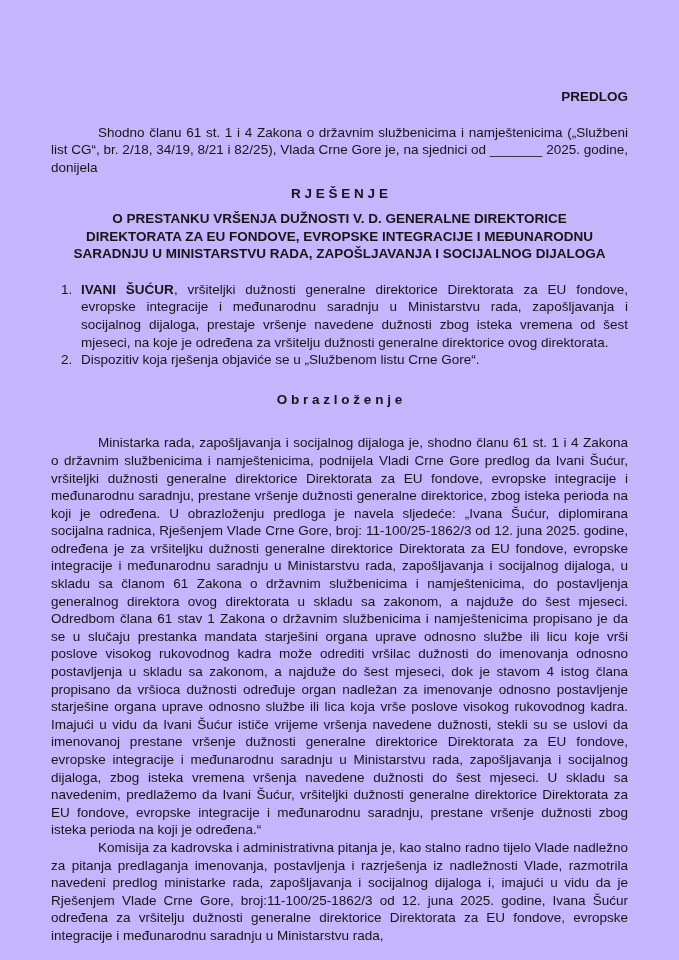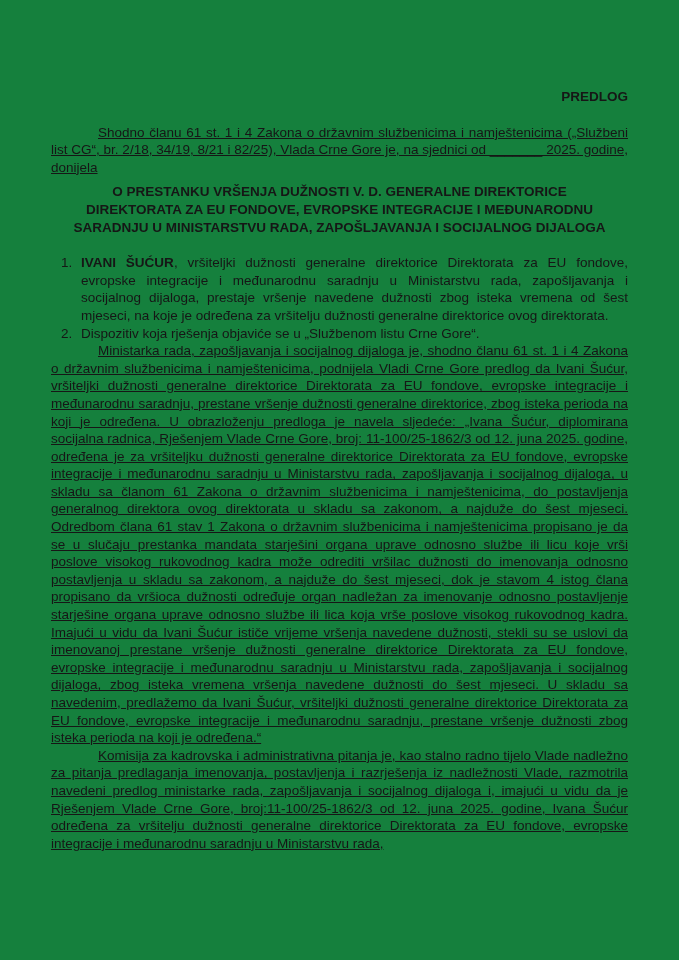--- a/index.html
+++ b/index.html
@@ -11,31 +11,30 @@
     overflow: hidden;
   }
   .page {
     width: 679px;
     height: 960px;
     padding: 88px 51px 0 51px;
     font-family: "Liberation Sans", "DejaVu Sans", sans-serif;
     font-size: 13.5px;
     line-height: 17.6px;
     color: #161616;
-    background: #15803d;
+    background: #c4b5fd;
   }
   .doc-label {
     text-align: right;
     font-weight: bold;
     margin: 0 0 18px 0;
   }
   .para {
     margin: 0;
     text-align: justify;
-    text-decoration: underline;
   }
   .first-indent { text-indent: 47px; }
   .center-bold {
     text-align: center;
     font-weight: bold;
     margin: 0;
   }
   .resolution-title { margin-top: 9px; }
   .resolution-subject {
     max-width: 548px;
@@ -60,32 +59,34 @@
 </style>
 </head>
 <body>
 
 <div class="page">
 
   <div class="doc-label">PREDLOG</div>
 
   <p class="para first-indent">Shodno članu 61 st. 1 i 4 Zakona o državnim službenicima i namještenicima („Službeni list CG“, br. 2/18, 34/19, 8/21 i 82/25), Vlada Crne Gore je, na sjednici od _______ 2025. godine, donijela</p>
 
+  <div class="center-bold resolution-title">R J E Š E N J E</div>
 
   <div class="center-bold resolution-subject">O PRESTANKU VRŠENJA DUŽNOSTI V. D. GENERALNE DIREKTORICE DIREKTORATA ZA EU FONDOVE, EVROPSKE INTEGRACIJE I MEĐUNARODNU SARADNJU U MINISTARSTVU RADA, ZAPOŠLJAVANJA I SOCIJALNOG DIJALOGA</div>
 
   <ol class="items">
     <li class="item">
       <span class="num">1.</span>
       <span class="itext"><b>IVANI ŠUĆUR</b><span>, vršiteljki dužnosti generalne direktorice Direktorata za EU fondove, evropske integracije i međunarodnu saradnju u Ministarstvu rada, zapošljavanja i socijalnog dijaloga, prestaje vršenje navedene dužnosti zbog isteka vremena od šest mjeseci, na koje je određena za vršitelju dužnosti generalne direktorice ovog direktorata.</span></span>
     </li>
     <li class="item">
       <span class="num">2.</span>
       <span class="itext"><b></b><span>Dispozitiv koja rješenja objaviće se u „Službenom listu Crne Gore“.</span></span>
     </li>
   </ol>
 
+  <div class="center-bold explanation-heading">O b r a z l o ž e n j e</div>
 
   <p class="para first-indent">Ministarka rada, zapošljavanja i socijalnog dijaloga je, shodno članu 61 st. 1 i 4 Zakona o državnim službenicima i namještenicima, podnijela Vladi Crne Gore predlog da Ivani Šućur, vršiteljki dužnosti generalne direktorice Direktorata za EU fondove, evropske integracije i međunarodnu saradnju, prestane vršenje dužnosti generalne direktorice, zbog isteka perioda na koji je određena. U obrazloženju predloga je navela sljedeće: „Ivana Šućur, diplomirana socijalna radnica, Rješenjem Vlade Crne Gore, broj: 11-100/25-1862/3 od 12. juna 2025. godine, određena je za vršiteljku dužnosti generalne direktorice Direktorata za EU fondove, evropske integracije i međunarodnu saradnju u Ministarstvu rada, zapošljavanja i socijalnog dijaloga, u skladu sa članom 61 Zakona o državnim službenicima i namještenicima, do postavljenja generalnog direktora ovog direktorata u skladu sa zakonom, a najduže do šest mjeseci. Odredbom člana 61 stav 1 Zakona o državnim službenicima i namještenicima propisano je da se u slučaju prestanka mandata starješini organa uprave odnosno službe ili licu koje vrši poslove visokog rukovodnog kadra može odrediti vršilac dužnosti do imenovanja odnosno postavljenja u skladu sa zakonom, a najduže do šest mjeseci, dok je stavom 4 istog člana propisano da vršioca dužnosti određuje organ nadležan za imenovanje odnosno postavljenje starješine organa uprave odnosno službe ili lica koja vrše poslove visokog rukovodnog kadra. Imajući u vidu da Ivani Šućur ističe vrijeme vršenja navedene dužnosti, stekli su se uslovi da imenovanoj prestane vršenje dužnosti generalne direktorice Direktorata za EU fondove, evropske integracije i međunarodnu saradnju u Ministarstvu rada, zapošljavanja i socijalnog dijaloga, zbog isteka vremena vršenja navedene dužnosti do šest mjeseci. U skladu sa navedenim, predlažemo da Ivani Šućur, vršiteljki dužnosti generalne direktorice Direktorata za EU fondove, evropske integracije i međunarodnu saradnju, prestane vršenje dužnosti zbog isteka perioda na koji je određena.“</p>
 
   <p class="para first-indent">Komisija za kadrovska i administrativna pitanja je, kao stalno radno tijelo Vlade nadležno za pitanja predlaganja imenovanja, postavljenja i razrješenja iz nadležnosti Vlade, razmotrila navedeni predlog ministarke rada, zapošljavanja i socijalnog dijaloga i, imajući u vidu da je Rješenjem Vlade Crne Gore, broj:11-100/25-1862/3 od 12. juna 2025. godine, Ivana Šućur određena za vršitelju dužnosti generalne direktorice Direktorata za EU fondove, evropske integracije i međunarodnu saradnju u Ministarstvu rada,</p>
 
 </div>
 
 </body></html>

